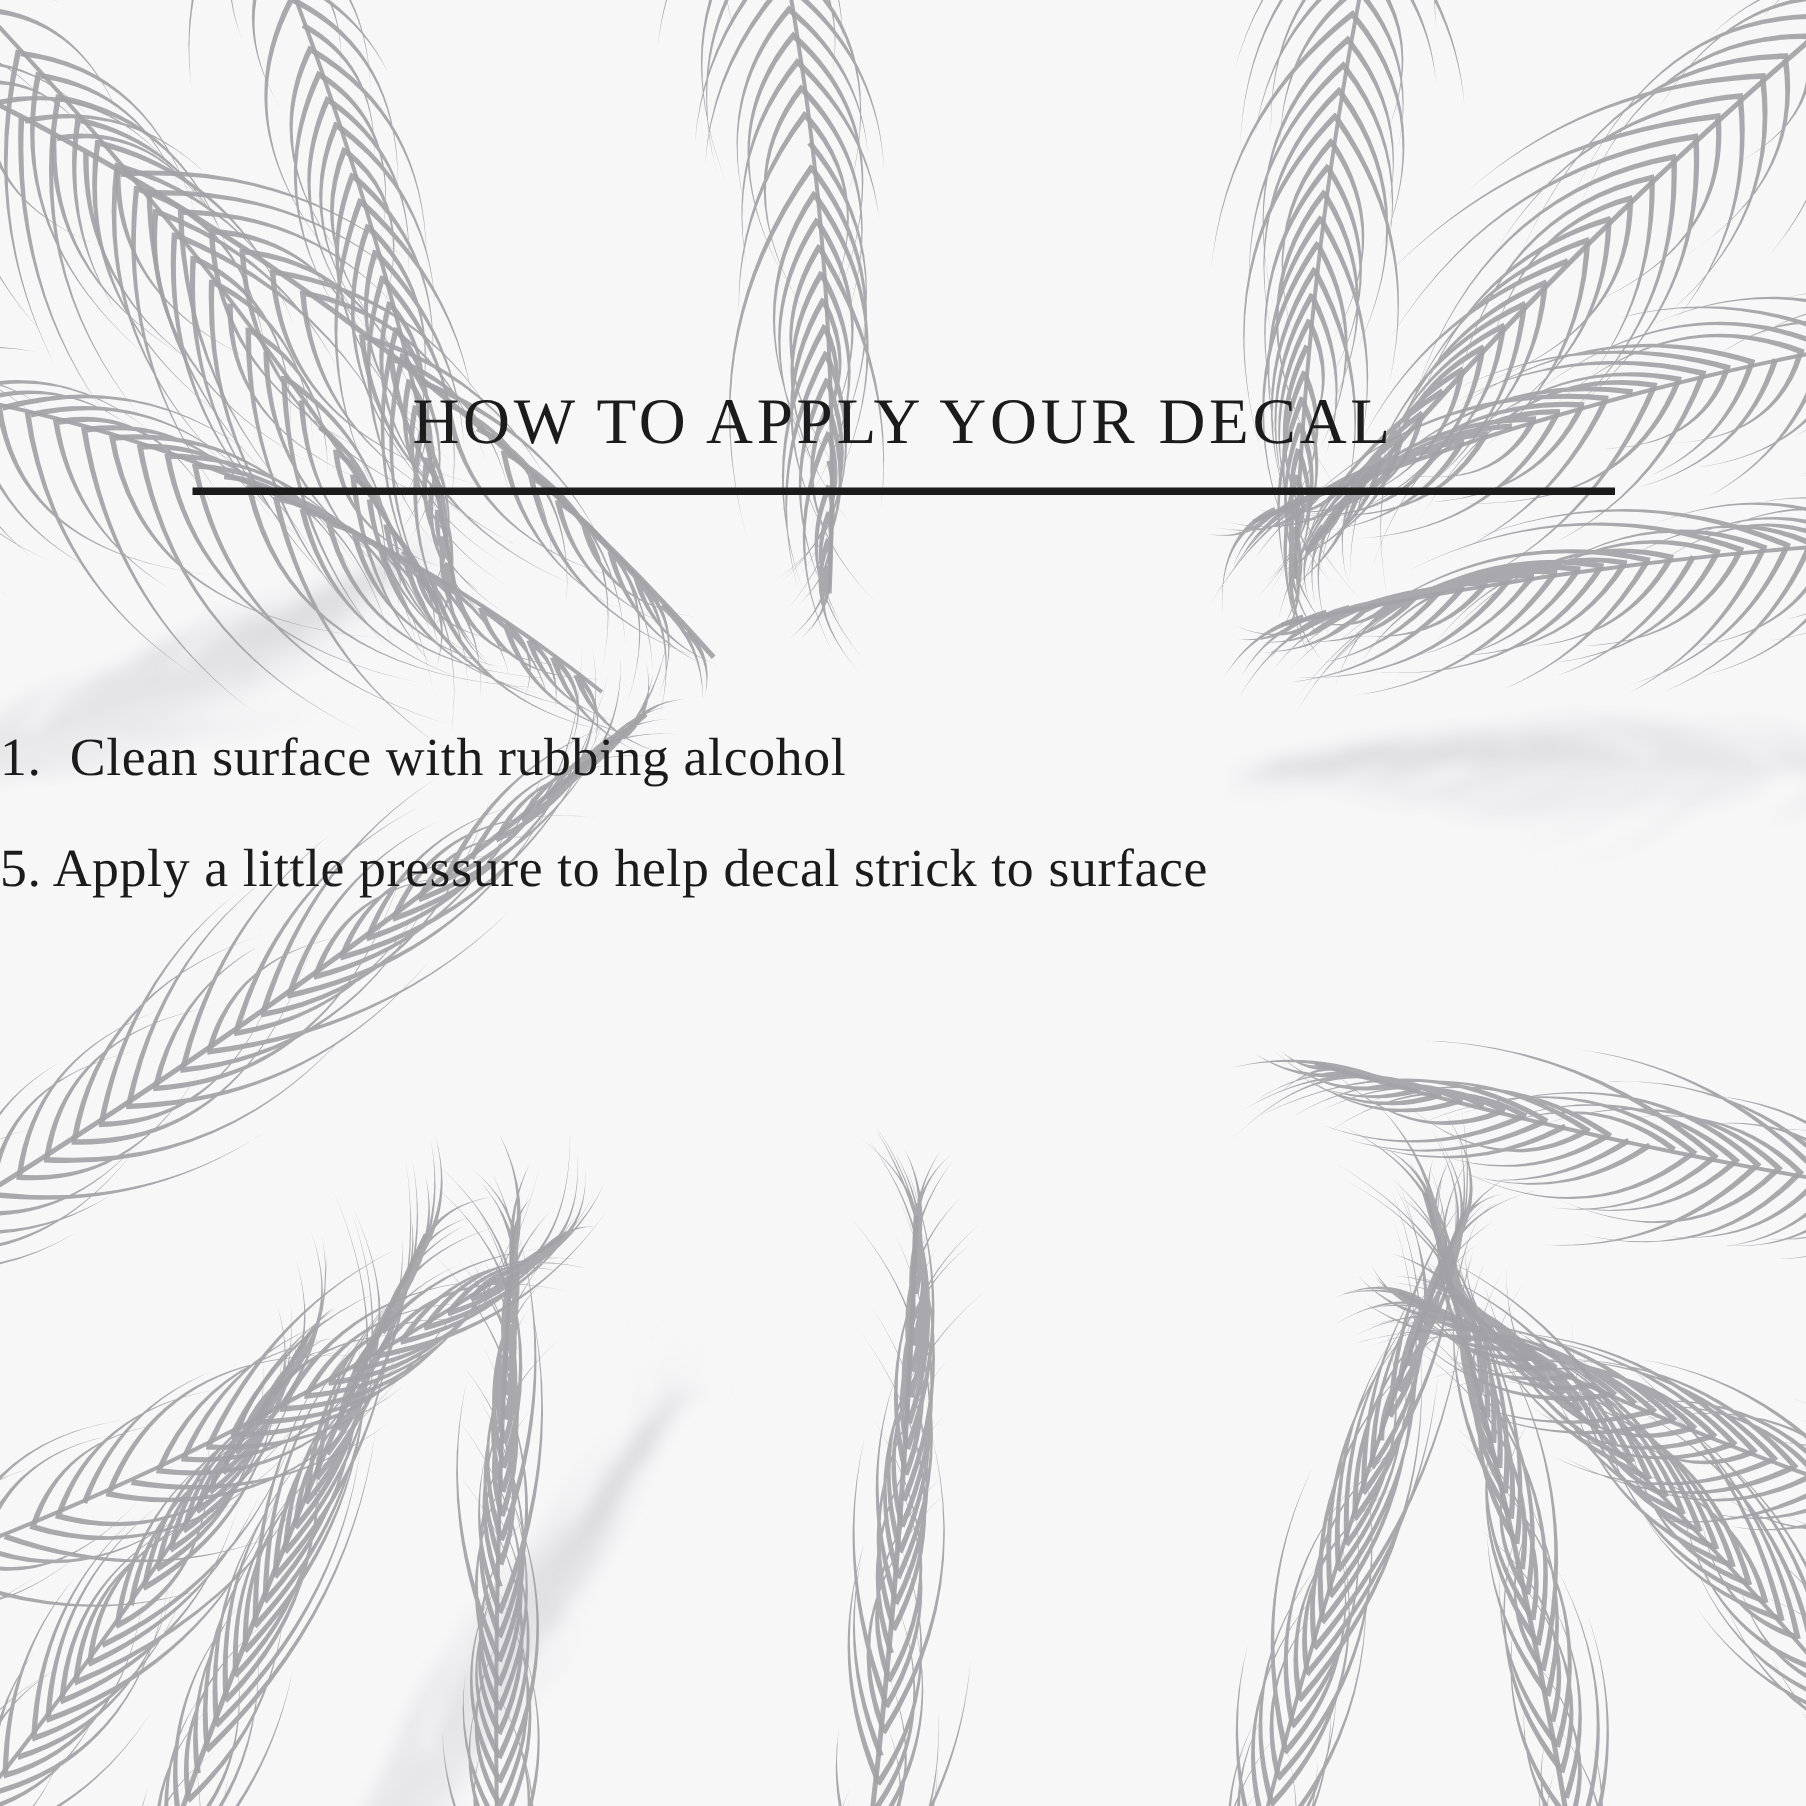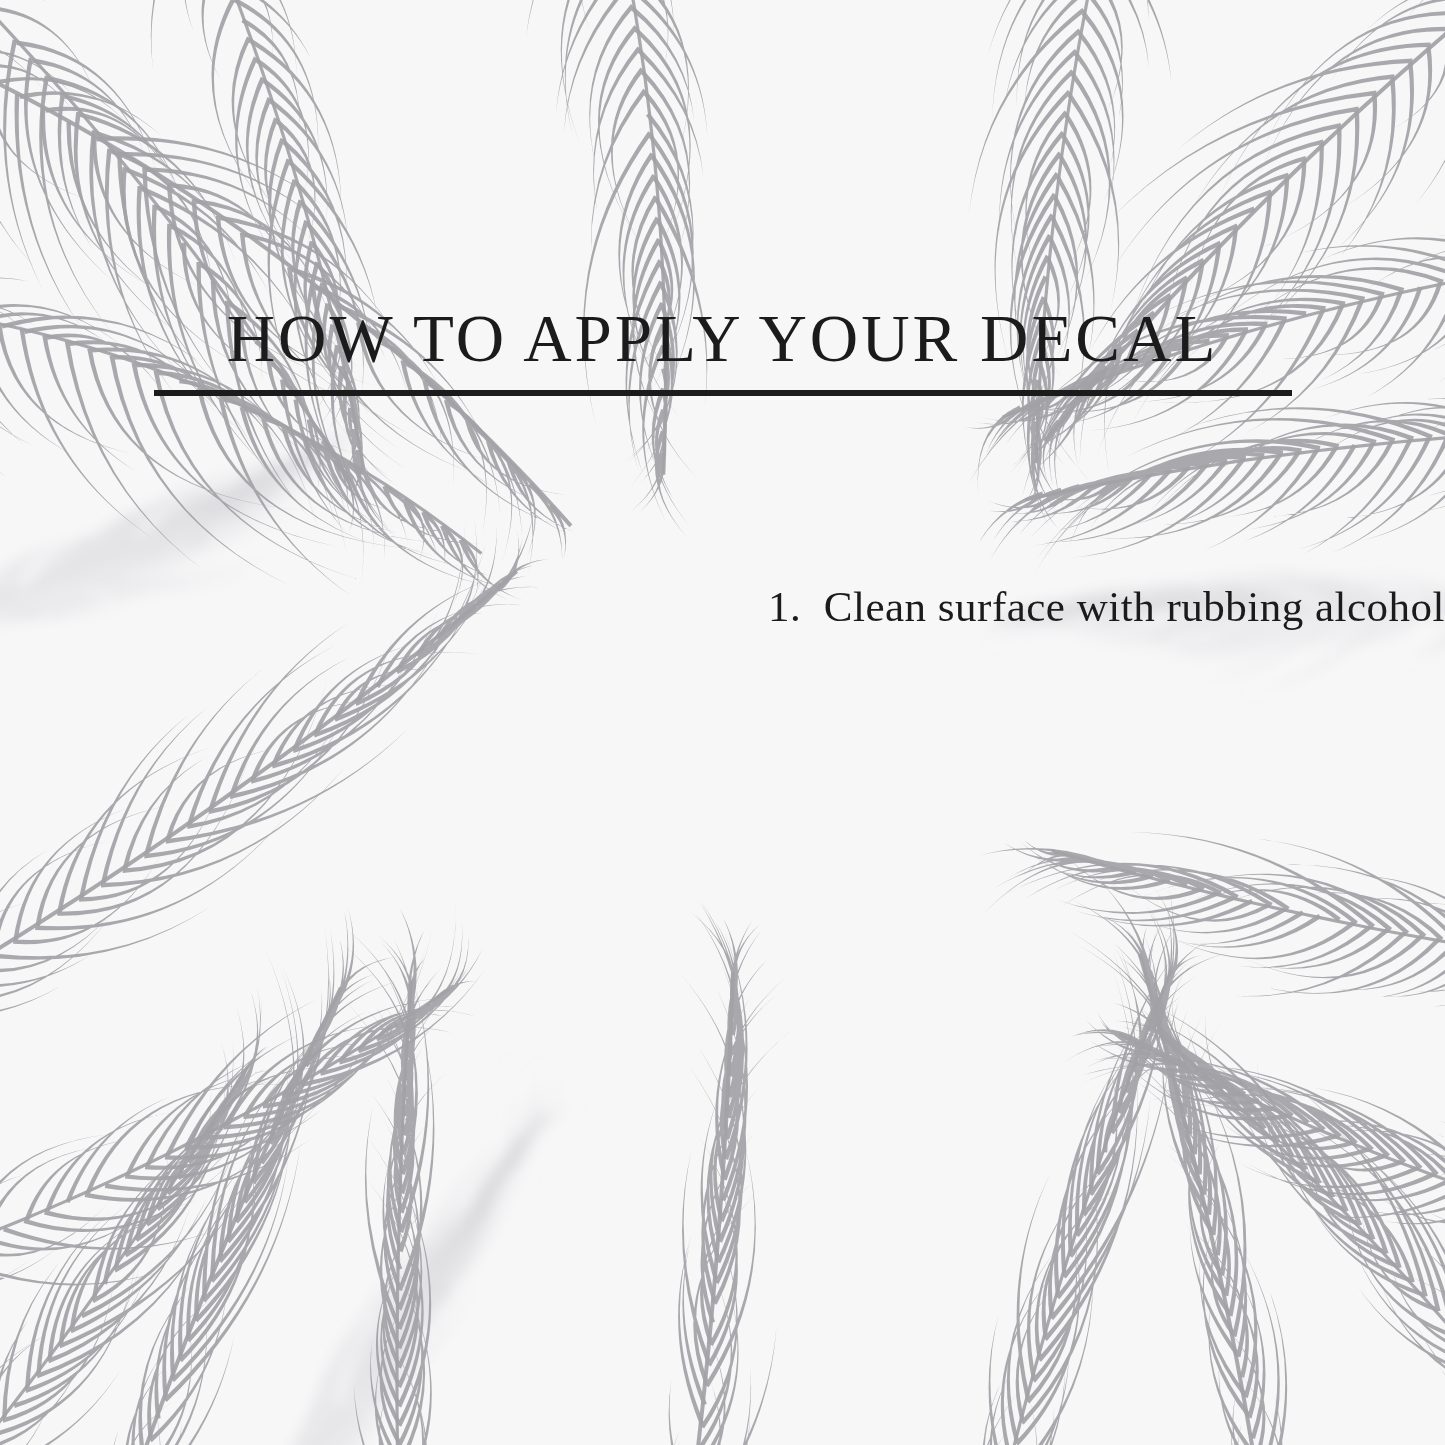--- a/index.html
+++ b/index.html
@@ -18,30 +18,30 @@
   }
   svg.palms{
     position:absolute;left:0;top:0;width:1445px;height:1445px;display:block;
   }
   .content{
     position:absolute;left:0;top:0;width:1445px;height:1445px;z-index:2;
   }
   .title{
     position:absolute;top:292px;left:0;width:1445px;
     margin:0;text-align:center;
-    font-size:67px;font-weight:400;letter-spacing:3px;
+    font-size:52px;font-weight:400;letter-spacing:3px;
     color:var(--ink);line-height:92px;white-space:nowrap;
   }
   .title-underline{
     position:absolute;top:390px;left:50%;transform:translateX(-50%);
     width:1138px;height:6px;background:var(--ink);
   }
   .steps{
     position:absolute;top:580px;left:0;width:1445px;
-    text-align:right;color:var(--ink);
+    text-align:left;color:var(--ink);
   }
   .step{
     font-size:43px;line-height:54px;margin:0 0 35px 0;
     white-space:pre;letter-spacing:0.5px;
   }
 </style>
 </head>
 <body>
 
 <div class="page">
@@ -145,15 +145,16 @@
         <path d="M1548.0 1444.8Q1476.1 1428.7 1439.6 1366.2Q1476.6 1426.5 1549.0 1440.4ZM1535.9 1429.7Q1535.0 1349.2 1451.0 1310.4Q1537.2 1349.1 1540.4 1429.7ZM1535.9 1429.7Q1472.0 1414.6 1444.5 1352.8Q1472.5 1412.4 1537.0 1425.4ZM1523.8 1414.7Q1449.7 1396.2 1417.3 1325.7Q1450.2 1394.1 1524.9 1410.3ZM1511.5 1399.8Q1507.1 1323.8 1439.3 1281.7Q1509.3 1323.7 1516.0 1399.5ZM1511.5 1399.8Q1417.0 1375.0 1379.6 1280.9Q1417.6 1372.9 1512.6 1395.4ZM1499.2 1384.9Q1492.8 1306.7 1407.1 1275.9Q1495.0 1306.5 1503.7 1384.5ZM1499.2 1384.9Q1408.0 1359.9 1357.9 1286.9Q1408.6 1357.7 1500.4 1380.5ZM1486.7 1370.1Q1478.4 1291.0 1416.5 1243.8Q1480.7 1290.8 1491.2 1369.6ZM1486.7 1370.1Q1391.7 1342.8 1354.2 1248.8Q1392.4 1340.7 1488.0 1365.7ZM1474.2 1355.3Q1457.9 1228.2 1360.0 1152.2Q1460.1 1227.9 1478.7 1354.8ZM1474.2 1355.3Q1406.9 1335.2 1389.4 1259.7Q1407.5 1333.0 1475.5 1351.0ZM1461.6 1340.7Q1439.4 1195.0 1313.8 1117.2Q1441.7 1194.7 1466.1 1340.0ZM1461.6 1340.7Q1355.1 1307.4 1340.8 1177.7Q1355.8 1305.3 1463.0 1336.4ZM1448.9 1326.1Q1423.1 1179.7 1282.5 1113.2Q1425.4 1179.3 1453.4 1325.3ZM1436.2 1311.6Q1413.2 1196.8 1332.7 1125.7Q1415.4 1196.4 1440.6 1310.7ZM1436.2 1311.6Q1369.5 1289.0 1360.5 1208.4Q1370.2 1286.9 1437.6 1307.3ZM1423.3 1297.1Q1393.7 1165.3 1296.1 1086.9Q1395.9 1164.8 1427.7 1296.1ZM1423.3 1297.1Q1352.0 1272.1 1314.9 1212.7Q1352.8 1270.0 1424.8 1292.9ZM1410.4 1282.7Q1388.6 1195.5 1290.4 1171.7Q1390.8 1195.0 1414.8 1281.7ZM1410.4 1282.7Q1304.1 1244.1 1278.1 1125.4Q1304.9 1242.0 1411.9 1278.5ZM1397.4 1268.5Q1356.6 1119.8 1173.1 1100.4Q1358.8 1119.2 1401.7 1267.3ZM1397.4 1268.5Q1312.0 1236.2 1301.0 1133.4Q1312.8 1234.1 1399.0 1264.2ZM1384.3 1254.2Q1347.5 1131.5 1212.3 1096.9Q1349.7 1130.8 1388.6 1252.9ZM1384.3 1254.2Q1279.1 1213.2 1250.8 1098.3Q1279.9 1211.1 1385.9 1250.0ZM1371.1 1240.1Q1343.8 1156.1 1275.2 1111.2Q1345.9 1155.4 1375.4 1238.7ZM1371.1 1240.1Q1306.3 1213.9 1292.8 1140.2Q1307.2 1211.9 1372.8 1235.9ZM1357.8 1226.0Q1305.6 1077.3 1131.8 1049.9Q1307.8 1076.6 1362.1 1224.5ZM1357.8 1226.0Q1258.7 1184.7 1257.5 1058.5Q1259.6 1182.6 1359.5 1221.9ZM1344.5 1212.1Q1303.1 1102.3 1191.4 1063.6Q1305.2 1101.5 1348.7 1210.5ZM1344.5 1212.1Q1272.2 1180.9 1242.2 1112.0Q1273.1 1178.8 1346.2 1207.9ZM1331.0 1198.1Q1292.8 1103.4 1194.6 1072.2Q1294.9 1102.6 1335.2 1196.5ZM1331.0 1198.1Q1261.5 1167.2 1268.2 1074.8Q1262.4 1165.1 1332.9 1194.0ZM1317.5 1184.3Q1263.2 1058.4 1147.1 1002.4Q1265.3 1057.5 1321.7 1182.5ZM1317.5 1184.3Q1233.5 1145.7 1192.1 1072.4Q1234.4 1143.7 1319.4 1180.2ZM1303.9 1170.6Q1270.5 1097.8 1207.5 1061.5Q1272.5 1096.8 1308.0 1168.7ZM1303.9 1170.6Q1210.6 1126.4 1186.8 1023.8Q1211.5 1124.3 1305.9 1166.5ZM1290.3 1156.9Q1239.8 1053.5 1137.7 1013.9Q1241.9 1052.5 1294.3 1154.9ZM1276.5 1143.3Q1225.4 1044.5 1092.2 1060.0Q1227.4 1043.5 1280.5 1141.2ZM1276.5 1143.3Q1202.9 1106.4 1205.0 1011.8Q1204.0 1104.3 1278.5 1139.3ZM1262.7 1129.8Q1230.2 1070.3 1155.5 1069.0Q1232.1 1069.3 1266.6 1127.6ZM1262.7 1129.8Q1187.0 1090.7 1155.7 1017.8Q1188.0 1088.7 1264.7 1125.8ZM1248.8 1116.4Q1203.5 1037.9 1111.4 1025.4Q1205.4 1036.8 1252.7 1114.1ZM1248.8 1116.4Q1176.5 1077.9 1163.7 994.1Q1177.5 1075.9 1250.9 1112.4ZM1234.8 1103.0Q1204.8 1053.7 1153.2 1036.9Q1206.7 1052.5 1238.6 1100.7ZM1234.8 1103.0Q1198.1 1083.0 1186.4 1044.5Q1199.2 1081.0 1236.9 1099.1ZM1220.7 1089.7Q1187.3 1037.7 1129.1 1024.5Q1189.2 1036.4 1224.5 1087.3ZM1220.7 1089.7Q1170.2 1061.4 1172.2 996.2Q1171.3 1059.4 1222.9 1085.8ZM1206.6 1076.6Q1177.2 1033.0 1129.7 1019.9Q1179.1 1031.7 1210.3 1074.0ZM1206.6 1076.6Q1156.9 1047.9 1146.0 991.7Q1158.1 1045.9 1208.8 1072.7ZM1192.4 1063.5Q1164.5 1024.1 1115.9 1020.7Q1166.3 1022.8 1196.0 1060.9ZM1192.4 1063.5Q1152.0 1039.5 1155.1 986.6Q1153.1 1037.6 1194.7 1059.6ZM1178.1 1050.4Q1151.7 1015.0 1113.5 1002.7Q1153.5 1013.7 1181.7 1047.8ZM1178.1 1050.4Q1151.2 1034.1 1140.4 1007.4Q1152.4 1032.1 1180.4 1046.6Z" fill="#a2a2a6" opacity="0.92"></path>
       </g>
     </svg>
 
   <div class="content">
     <h1 class="title">HOW TO APPLY YOUR DECAL</h1>
     <div class="title-underline"></div>
 
     <div class="steps">
       <p class="step">1.  Clean surface with rubbing alcohol</p>
+      <p class="step">5. Apply a little pressure to help decal strick to surface</p>
     </div>
   </div>
 </div>
 
 </body></html>

